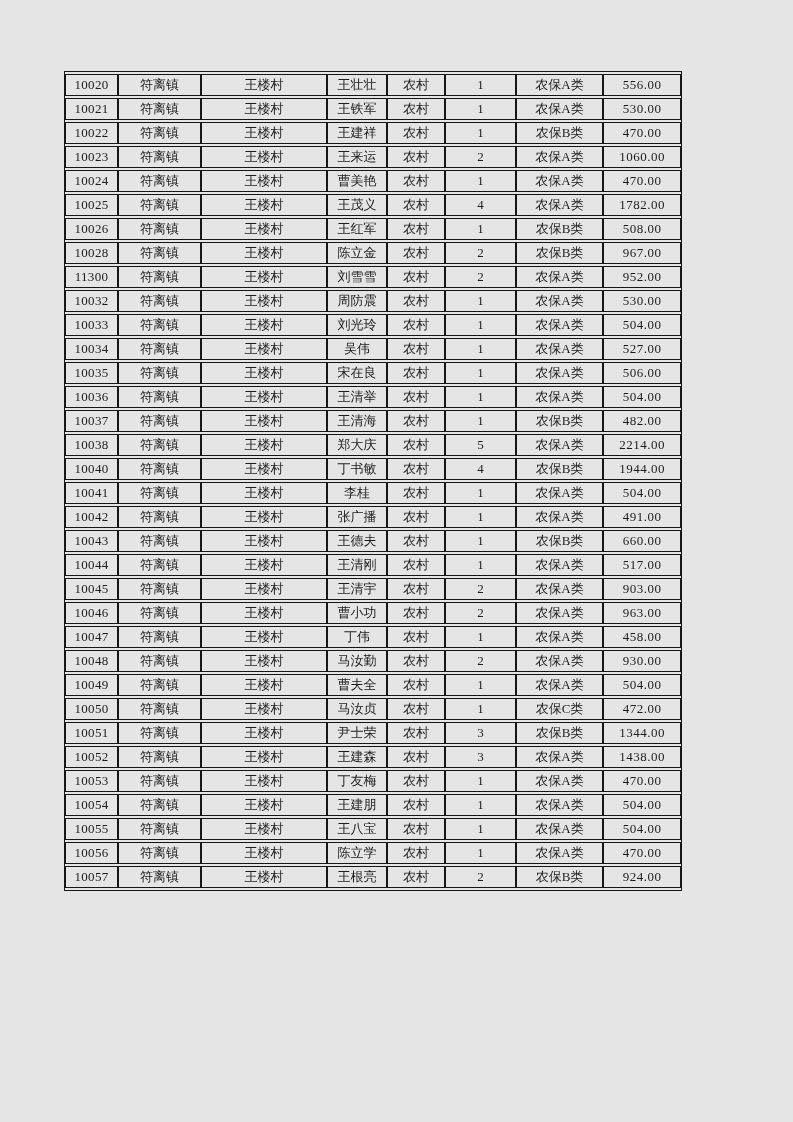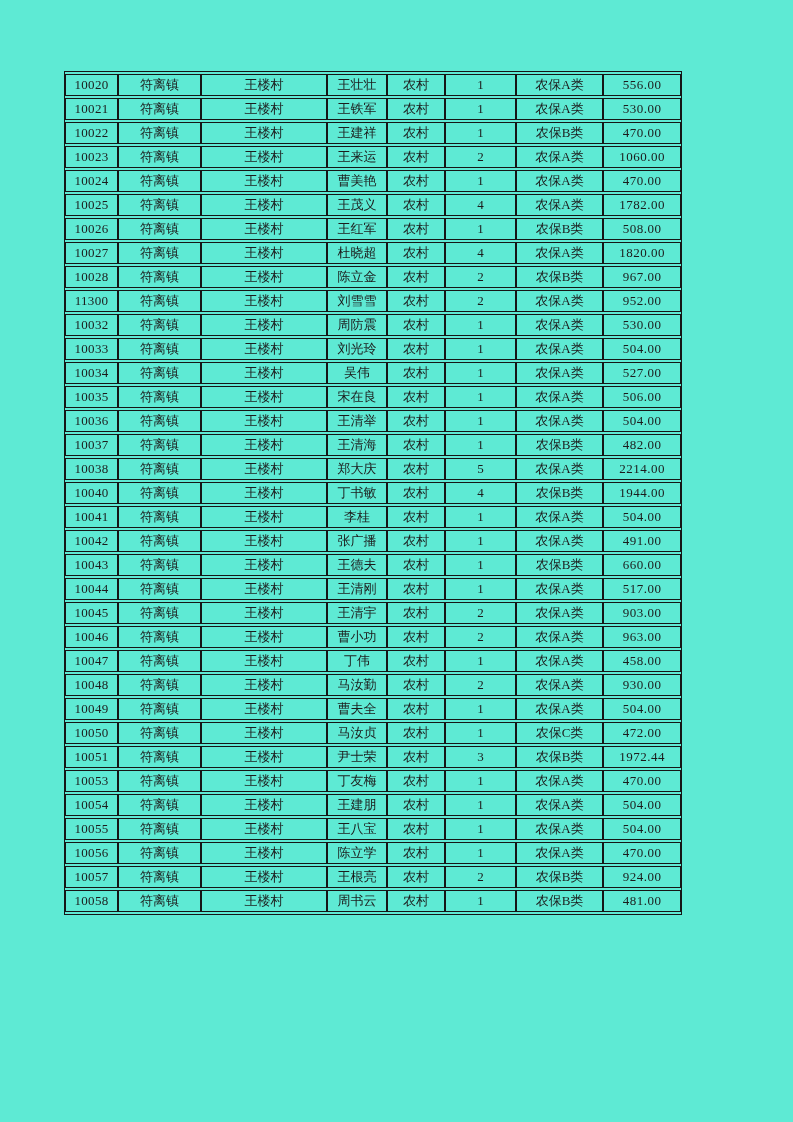--- a/index.html
+++ b/index.html
@@ -1,20 +1,20 @@
 <!DOCTYPE html>
 <html><head>
 <meta charset="utf-8">
 <style>
   html, body { margin: 0; padding: 0; }
   .page {
     position: relative;
     width: 793px;
     height: 1122px;
-    background: #5eead4;
+    background: #e5e5e5;
     overflow: hidden;
     font-family: "Liberation Serif", "DejaVu Serif", serif;
     color: #1c1c1c;
   }
   table.records {
     position: absolute;
     left: 64px;
     top: 71px;
     table-layout: fixed;
     border-collapse: separate;
@@ -117,30 +117,20 @@
         <td class="c-id">10026</td>
         <td class="c-town">符离镇</td>
         <td class="c-village">王楼村</td>
         <td class="c-name">王红军</td>
         <td class="c-type">农村</td>
         <td class="c-count">1</td>
         <td class="c-category">农保B类</td>
         <td class="c-amount">508.00</td>
       </tr>
         <tr>
-        <td class="c-id">10027</td>
-        <td class="c-town">符离镇</td>
-        <td class="c-village">王楼村</td>
-        <td class="c-name">杜晓超</td>
-        <td class="c-type">农村</td>
-        <td class="c-count">4</td>
-        <td class="c-category">农保A类</td>
-        <td class="c-amount">1820.00</td>
-      </tr>
-        <tr>
         <td class="c-id">10028</td>
         <td class="c-town">符离镇</td>
         <td class="c-village">王楼村</td>
         <td class="c-name">陈立金</td>
         <td class="c-type">农村</td>
         <td class="c-count">2</td>
         <td class="c-category">农保B类</td>
         <td class="c-amount">967.00</td>
       </tr>
         <tr>
@@ -334,21 +324,31 @@
         <td class="c-amount">472.00</td>
       </tr>
         <tr>
         <td class="c-id">10051</td>
         <td class="c-town">符离镇</td>
         <td class="c-village">王楼村</td>
         <td class="c-name">尹士荣</td>
         <td class="c-type">农村</td>
         <td class="c-count">3</td>
         <td class="c-category">农保B类</td>
-        <td class="c-amount">1972.44</td>
+        <td class="c-amount">1344.00</td>
+      </tr>
+        <tr>
+        <td class="c-id">10052</td>
+        <td class="c-town">符离镇</td>
+        <td class="c-village">王楼村</td>
+        <td class="c-name">王建森</td>
+        <td class="c-type">农村</td>
+        <td class="c-count">3</td>
+        <td class="c-category">农保A类</td>
+        <td class="c-amount">1438.00</td>
       </tr>
         <tr>
         <td class="c-id">10053</td>
         <td class="c-town">符离镇</td>
         <td class="c-village">王楼村</td>
         <td class="c-name">丁友梅</td>
         <td class="c-type">农村</td>
         <td class="c-count">1</td>
         <td class="c-category">农保A类</td>
         <td class="c-amount">470.00</td>
@@ -385,26 +385,16 @@
       </tr>
         <tr>
         <td class="c-id">10057</td>
         <td class="c-town">符离镇</td>
         <td class="c-village">王楼村</td>
         <td class="c-name">王根亮</td>
         <td class="c-type">农村</td>
         <td class="c-count">2</td>
         <td class="c-category">农保B类</td>
         <td class="c-amount">924.00</td>
-      </tr>
-        <tr>
-        <td class="c-id">10058</td>
-        <td class="c-town">符离镇</td>
-        <td class="c-village">王楼村</td>
-        <td class="c-name">周书云</td>
-        <td class="c-type">农村</td>
-        <td class="c-count">1</td>
-        <td class="c-category">农保B类</td>
-        <td class="c-amount">481.00</td>
       </tr>
       </tbody>
   </table>
 </div>
 
 </body></html>

